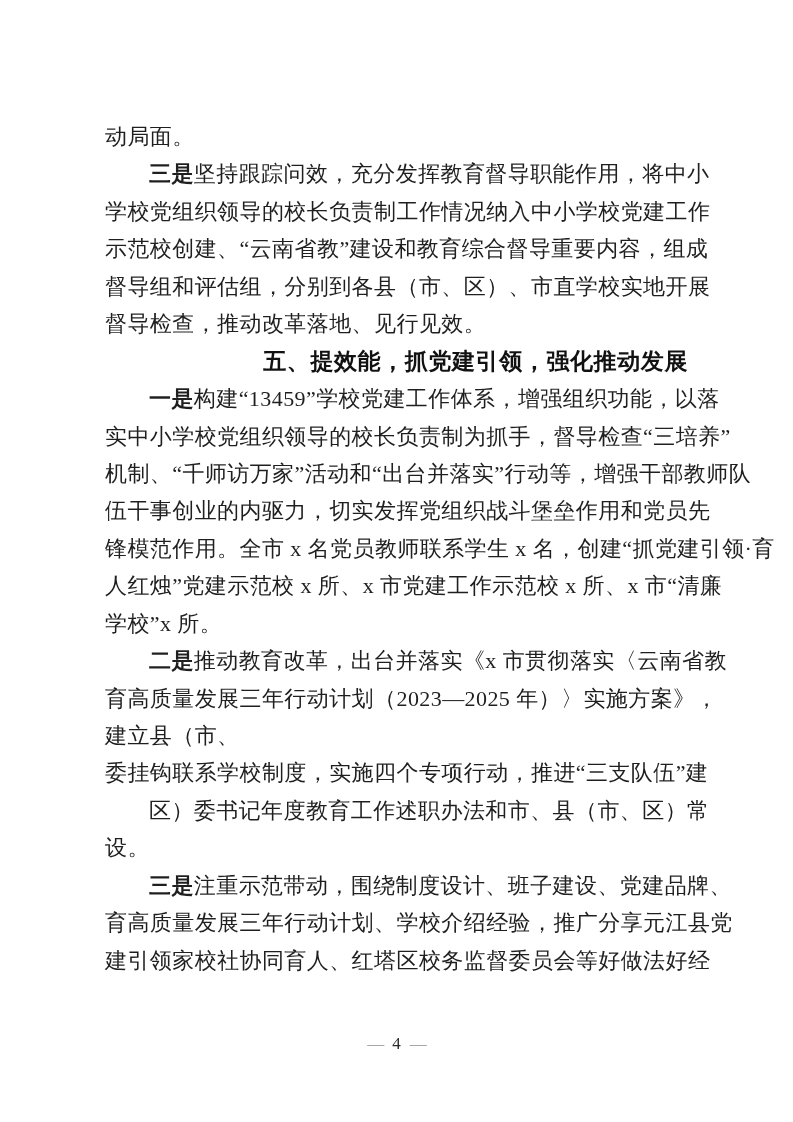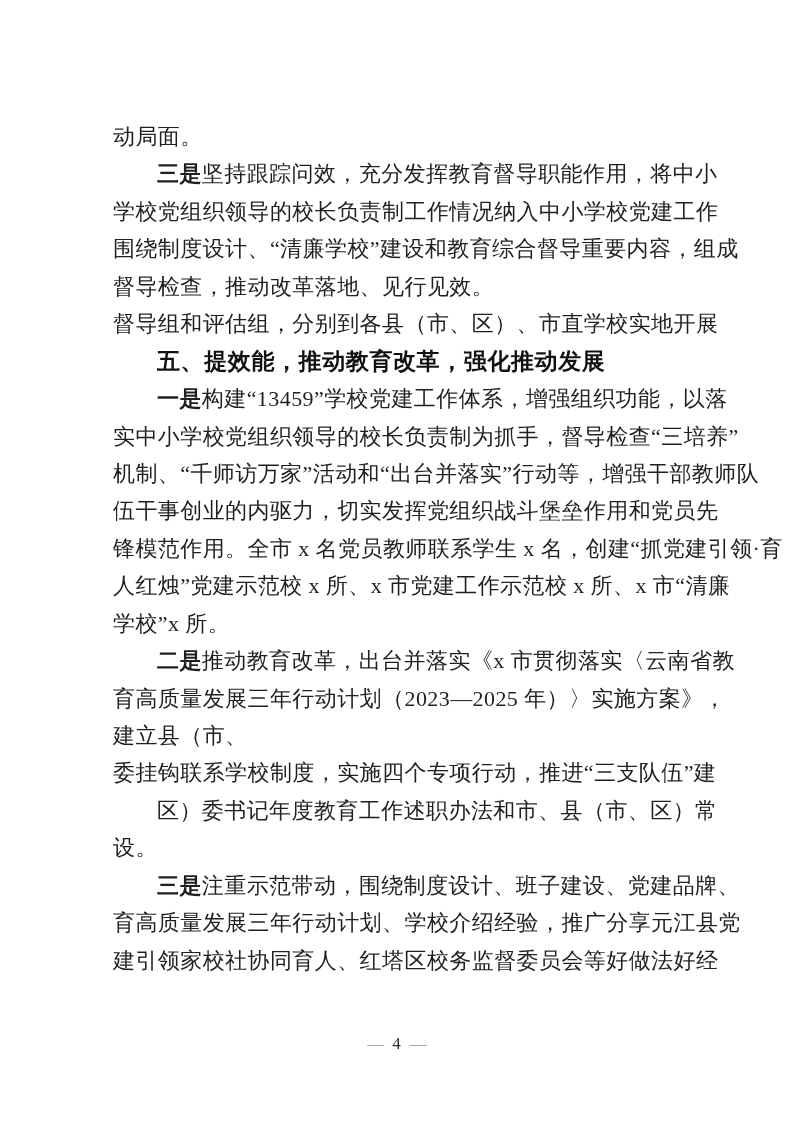--- a/index.html
+++ b/index.html
@@ -6,32 +6,32 @@
   body{
     width:793px;height:1122px;
     background:#ffffff;
     position:relative;
     font-family:"Liberation Serif","DejaVu Serif",serif;
     color:#1f1f1f;
     overflow:hidden;
   }
   .doc{
     position:absolute;
-    left:113px;top:118px;
+    left:105px;top:118px;
     width:583px;
   }
   .line{
     height:37.45px;
     line-height:37.45px;
     font-size:22px;
     letter-spacing:0.42px;
     white-space:nowrap;
     text-align:left;
   }
-  .line.indent{ text-indent:44px; }
+  .line.indent{ text-indent:44px;text-align:right; }
   .line.heading{
     font-family:"Liberation Sans","DejaVu Sans",sans-serif;
     font-weight:bold;
     font-size:23px;
     color:#111111;
     letter-spacing:0.6px;
   }
   .bold{ font-weight:bold; }
   .footer{
     position:absolute;
@@ -49,24 +49,24 @@
   }
   .footer .num{ color:#2b2b2b; }
 </style>
 </head>
 <body>
 
 <div class="doc">
     <div class="line"><span>动局面。</span></div>
     <div class="line indent"><span class="bold">三是</span><span>坚持跟踪问效，充分发挥教育督导职能作用，将中小</span></div>
     <div class="line"><span>学校党组织领导的校长负责制工作情况纳入中小学校党建工作</span></div>
-    <div class="line"><span>围绕制度设计、“清廉学校”建设和教育综合督导重要内容，组成</span></div>
+    <div class="line"><span>示范校创建、“云南省教”建设和教育综合督导重要内容，组成</span></div>
+    <div class="line"><span>督导组和评估组，分别到各县（市、区）、市直学校实地开展</span></div>
     <div class="line"><span>督导检查，推动改革落地、见行见效。</span></div>
-    <div class="line"><span>督导组和评估组，分别到各县（市、区）、市直学校实地开展</span></div>
-    <div class="line heading indent"><span class="bold">五、提效能，推动教育改革，强化推动发展</span></div>
+    <div class="line heading indent"><span class="bold">五、提效能，抓党建引领，强化推动发展</span></div>
     <div class="line indent"><span class="bold">一是</span><span>构建“13459”学校党建工作体系，增强组织功能，以落</span></div>
     <div class="line"><span>实中小学校党组织领导的校长负责制为抓手，督导检查“三培养”</span></div>
     <div class="line"><span>机制、“千师访万家”活动和“出台并落实”行动等，增强干部教师队</span></div>
     <div class="line"><span>伍干事创业的内驱力，切实发挥党组织战斗堡垒作用和党员先</span></div>
     <div class="line"><span>锋模范作用。全市 x 名党员教师联系学生 x 名，创建“抓党建引领·育</span></div>
     <div class="line"><span>人红烛”党建示范校 x 所、x 市党建工作示范校 x 所、x 市“清廉</span></div>
     <div class="line"><span>学校”x 所。</span></div>
     <div class="line indent"><span class="bold">二是</span><span>推动教育改革，出台并落实《x 市贯彻落实〈云南省教</span></div>
     <div class="line"><span>育高质量发展三年行动计划（2023—2025 年）〉实施方案》，</span></div>
     <div class="line"><span>建立县（市、</span></div>

